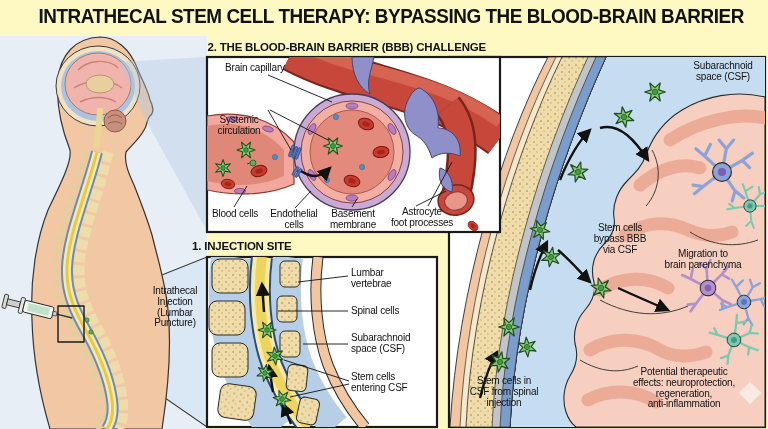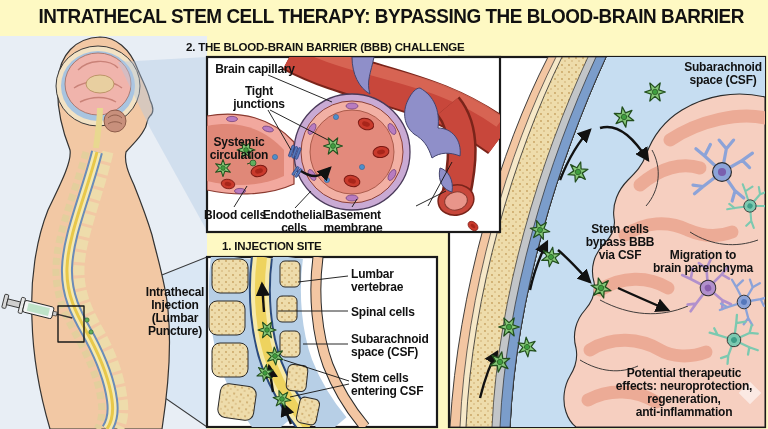--- a/index.html
+++ b/index.html
@@ -3,22 +3,22 @@
 <meta charset="utf-8">
 <style>
   html,body{margin:0;padding:0;background:#fff;}
   .canvas{position:relative;width:768px;height:429px;background:#fef9c3;overflow:hidden;
           font-family:"Liberation Sans", sans-serif;}
   .art{position:absolute;left:0;top:0;}
   .title{position:absolute;left:0;top:4px;width:768px;text-align:center;
          font-size:21px;font-weight:bold;letter-spacing:-0.5px;color:#111;
          transform:scaleX(0.9);transform-origin:50% 50%;white-space:nowrap;}
   .phead{position:absolute;font-size:11.5px;font-weight:bold;color:#111;
-         letter-spacing:-0.2px;text-align:left;white-space:nowrap;}
-  .lab{position:absolute;font-size:12px;font-weight:bold;color:#111;
+         letter-spacing:-0.2px;text-align:right;white-space:nowrap;}
+  .lab{position:absolute;font-size:10px;font-weight:normal;color:#111;
        line-height:1.08;letter-spacing:-0.2px;white-space:pre-line;}
   .ctr{text-align:center;}
 </style>
 </head>
 <body>
 
 <div class="canvas">
 
 <svg class="art" width="768" height="429" viewBox="0 0 768 429">
   <defs>
@@ -283,51 +283,54 @@
       <path d="M348,344 L303,344"></path>
       <path d="M349,381 L284,360"></path>
       <path d="M349,384 L290,397"></path>
     </g>
   </g>
 </svg>
 
 <div class="title">INTRATHECAL STEM CELL THERAPY: BYPASSING THE BLOOD-BRAIN BARRIER</div>
 
 <div class="phead" style="left:186px;top:41px;width:300px;">2. THE BLOOD-BRAIN BARRIER (BBB) CHALLENGE</div>
-<div class="phead" style="left:222px;top:240px;text-align:left;">1. INJECTION SITE</div>
+<div class="phead" style="left:192px;top:240px;text-align:left;">1. INJECTION SITE</div>
 
 <div class="lab ctr" style="left:142px;top:286px;width:66px;">Intrathecal
 Injection
 (Lumbar
 Puncture)</div>
 
 <div class="lab ctr" style="left:214px;top:63px;width:82px;">Brain capillary</div>
-<div class="lab ctr" style="left:226px;top:85px;width:66px;">Tight
-junctions</div>
-<div class="lab ctr" style="left:206px;top:115px;width:66px;margin-top:21px;">Systemic
+<div class="lab ctr" style="left:206px;top:115px;width:66px;">Systemic
 circulation</div>
 <div class="lab ctr" style="left:204px;top:209px;width:62px;text-align:center;">Blood cells</div>
 <div class="lab ctr" style="left:262px;top:209px;width:64px;">Endothelial
 cells</div>
 <div class="lab ctr" style="left:322px;top:209px;width:62px;">Basement
 membrane</div>
+<div class="lab ctr" style="left:381px;top:207px;width:82px;">Astrocyte
+foot processes</div>
 
 <div class="lab" style="left:351px;top:268px;">Lumbar
 vertebrae</div>
 <div class="lab" style="left:351px;top:306px;">Spinal cells</div>
 <div class="lab" style="left:351px;top:333px;">Subarachnoid
 space (CSF)</div>
 <div class="lab" style="left:351px;top:372px;">Stem cells
 entering CSF</div>
 
 <div class="lab ctr" style="left:683px;top:61px;width:80px;">Subarachnoid
 space (CSF)</div>
 <div class="lab ctr" style="left:576px;top:223px;width:88px;">Stem cells
 bypass BBB
 via CSF</div>
 <div class="lab ctr" style="left:642px;top:225px;width:122px;margin-top:24px;">Migration to
 brain parenchyma</div>
+<div class="lab ctr" style="left:453px;top:376px;width:102px;">Stem cells in
+CSF from spinal
+injection</div>
 <div class="lab ctr" style="left:606px;top:367px;width:156px;">Potential therapeutic
 effects: neuroprotection,
 regeneration,
 anti-inflammation</div>
 
 </div>
 
 </body></html>

